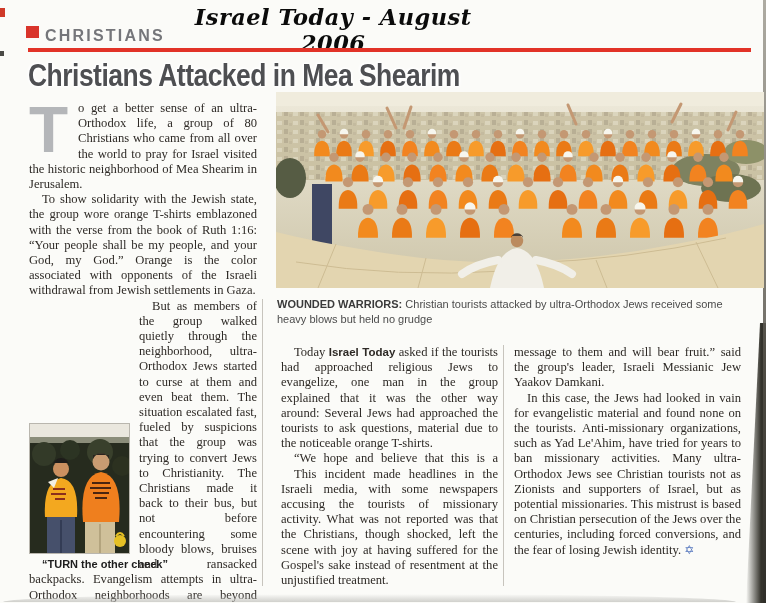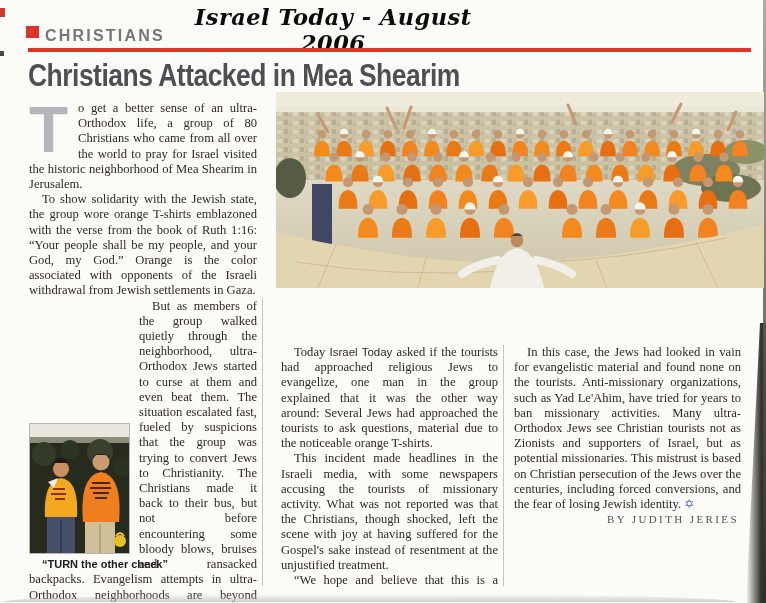--- a/index.html
+++ b/index.html
@@ -38,21 +38,21 @@
   .col2{left:281px;top:345px;width:217px;}
   .col3{left:514px;top:345px;width:227px;}
   .dropcap{float:left;font-family:"Liberation Sans",sans-serif;font-weight:bold;
     font-size:64px;line-height:52px;color:#b4b6b9;width:45px;height:57px;margin:3px 4px 0 0;}
   .inset-float{float:left;width:101px;margin:124px 9px 0 0;}
   .inset-photo{width:99px;height:129px;border:1px solid #b9b6ae;background:#20251c;}
   .inset-photo svg{display:block;}
   .inset-caption{font-family:"Liberation Sans",sans-serif;font-weight:bold;font-size:11px;
     color:#1d1d1d;white-space:nowrap;margin-top:3px;}
   .justify-last{text-align-last:justify;}
-  .mag-name{font-family:"Liberation Sans",sans-serif;font-weight:normal;font-size:11.5px;}
+  .mag-name{font-family:"Liberation Sans",sans-serif;font-weight:bold;font-size:11.5px;}
   .star{color:#5c7cc0;font-family:"DejaVu Sans",sans-serif;font-size:12px;}
   .byline{margin-top:5px;text-align:right;font-size:11px;letter-spacing:2.4px;
     color:#53535d;text-transform:uppercase;padding-right:2px;}
 
   
   .divider{position:absolute;width:1px;background:#c7c4bd;}
   .div1{left:262px;top:299px;height:287px;}
   .div2{left:503px;top:345px;height:241px;}
 
   
@@ -209,20 +209,23 @@
       <g>
         <path d="M214,196 Q222,158 241,156 Q260,158 268,196 Z" fill="#f1efe8"></path>
         <path d="M222,168 Q200,172 186,182" stroke="#f1efe8" stroke-width="8" fill="none" stroke-linecap="round"></path>
         <path d="M260,168 Q282,172 296,182" stroke="#f1efe8" stroke-width="8" fill="none" stroke-linecap="round"></path>
         <circle cx="241" cy="149" r="6.2" fill="#bb8b5f"></circle>
         <path d="M235,146 A6.2,6.2 0 0 1 247,146 L247,144 L235,144 Z" fill="#4a4038"></path>
       </g>
     </svg>
   </div>
 
+  <div class="main-caption">
+    <span class="cap-label">WOUNDED WARRIORS:</span><span> Christian tourists attacked by ultra-Orthodox Jews received some heavy blows but held no grudge</span>
+  </div>
 
   <div class="divider div1"></div>
   <div class="divider div2"></div>
 
   <div class="col col1">
     <p><span class="dropcap">T</span><span>o get a better sense of an ultra-Orthodox life, a group of 80 Christians who came from all over the world to pray for Israel visited the historic neighborhood of Mea Shearim in Jerusalem.</span></p>
     <p class="indent">To show solidarity with the Jewish state, the group wore orange T-shirts emblazoned with the verse from the book of Ruth 1:16: “Your people shall be my people, and your God, my God.” Orange is the color associated with opponents of the Israeli withdrawal from Jewish settlements in Gaza.</p>
     <p class="indent">
       <span class="inset-float" style="display:block;">
         <span class="inset-photo" style="display:block;">
@@ -262,25 +265,25 @@
             <path d="M86,112 Q90,106 94,112" stroke="#e5c025" stroke-width="2" fill="none"></path>
           </svg>
         </span>
         <span class="inset-caption" style="display:block;">“TURN the other cheek”</span>
       </span><span>But as members of the group walked quietly through the neighborhood, ultra-Orthodox Jews started to curse at them and even beat them. The situation escalated fast, fueled by suspicions that the group was trying to convert Jews to Christianity. The Christians made it back to their bus, but not before encountering some bloody blows, bruises and ransacked backpacks. Evangelism attempts in ultra-Orthodox neighborhoods are beyond controversial, and in fact dangerous.</span>
     </p>
   </div>
 
   <div class="col col2">
     <p class="indent"><span>Today </span><span class="mag-name">Israel Today</span><span> asked if the tourists had approached religious Jews to evangelize, one man in the group explained that it was the other way around: Several Jews had approached the tourists to ask questions, material due to the noticeable orange T-shirts.</span></p>
+    <p class="indent justify-last">“We hope and believe that this is a</p>
     <p class="indent">This incident made headlines in the Israeli media, with some newspapers accusing the tourists of missionary activity. What was not reported was that the Christians, though shocked, left the scene with joy at having suffered for the Gospel's sake instead of resentment at the unjustified treatment.</p>
-    <p class="indent justify-last">“We hope and believe that this is a</p>
   </div>
 
   <div class="col col3">
+    <p>message to them and will bear fruit.” said the group's leader, Israeli Messianic Jew Yaakov Damkani.</p>
     <p class="indent"><span>In this case, the Jews had looked in vain for evangelistic material and found none on the tourists. Anti-missionary organizations, such as Yad Le'Ahim, have tried for years to ban missionary activities. Many ultra-Orthodox Jews see Christian tourists not as Zionists and supporters of Israel, but as potential missionaries. This mistrust is based on Christian persecution of the Jews over the centuries, including forced conversions, and the fear of losing Jewish identity.</span> <span class="star">✡</span></p>
-    <p class="byline">by Judith Jeries</p>
   </div>
 
   <div class="edge-wedge"></div>
   <div class="edge-line"></div>
   <div class="bottom-shadow"></div>
 </div>
 
 </body></html>

